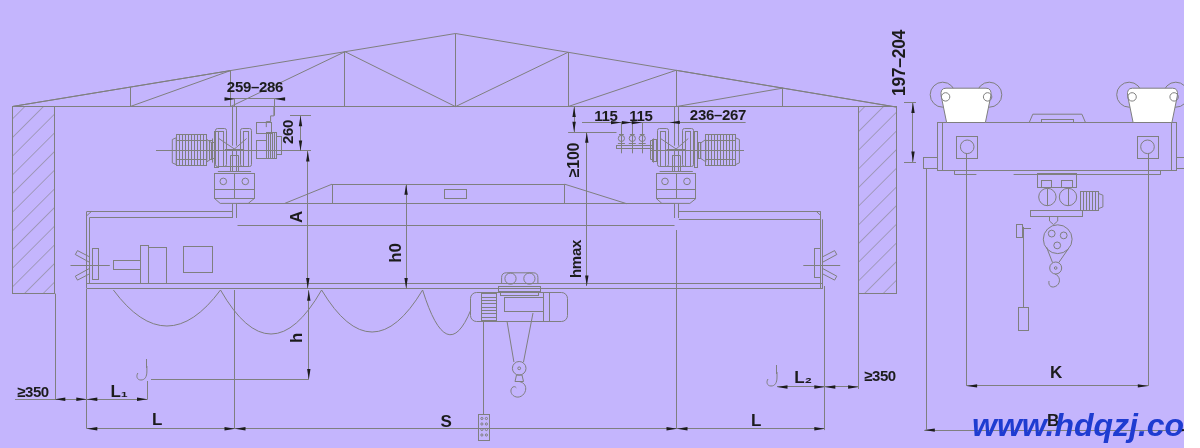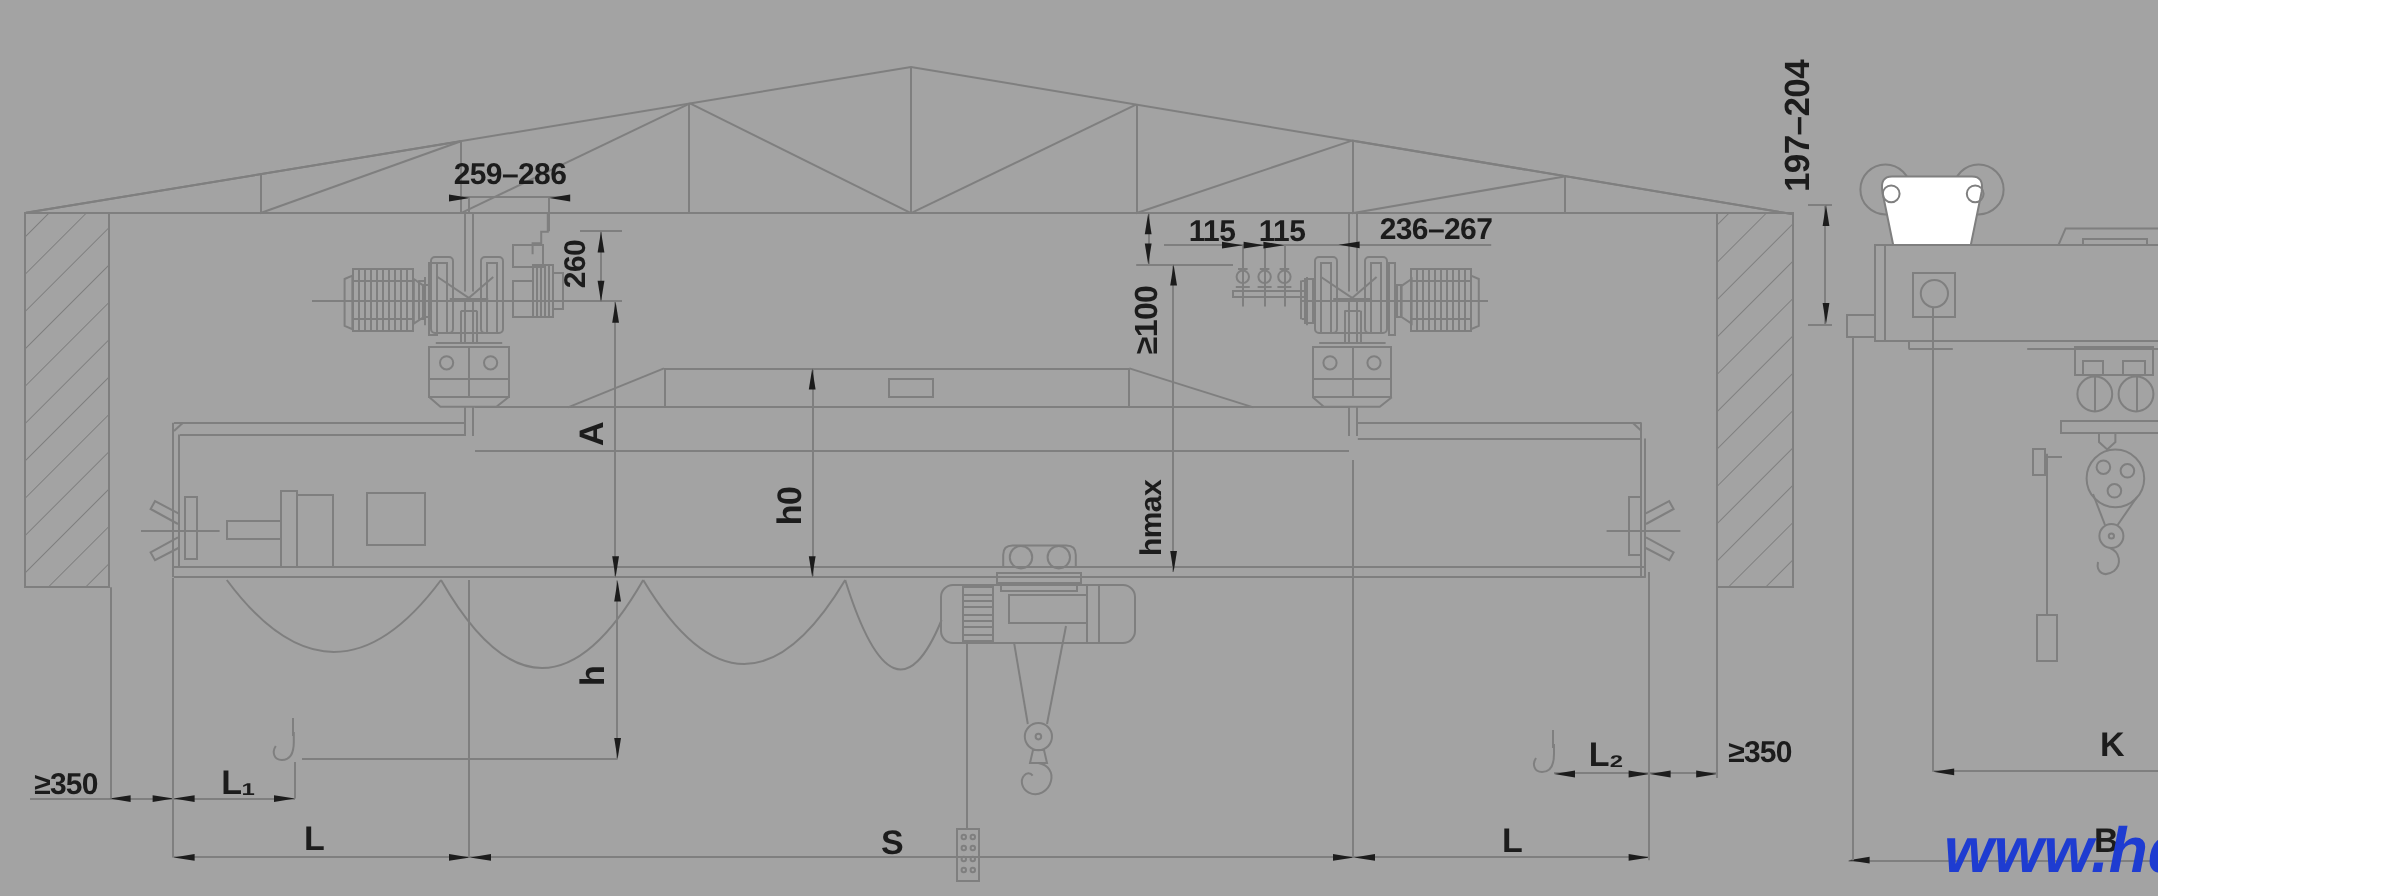--- a/index.html
+++ b/index.html
@@ -1,16 +1,16 @@
 <!DOCTYPE html>
 <html><head>
 <meta charset="utf-8">
 <style>
 html,body{margin:0;padding:0;background:#ffffff;}
-#page{position:relative;width:1079px;height:448px;background:#a3a3a3;overflow:hidden;}
+#page{position:relative;width:1184px;height:448px;background:#c4b5fd;overflow:hidden;}
 svg{position:absolute;left:0;top:0;}
 text{font-family:"Liberation Sans",sans-serif;}
 #wm{position:absolute;left:972px;top:407px;color:#1e3cd1;font-family:"Liberation Sans",sans-serif;
 font-weight:bold;font-style:italic;font-size:32px;letter-spacing:0px;white-space:nowrap;}
 </style>
 </head>
 <body>
 <div id="page">
 <svg width="1200" height="448" viewBox="0 0 1200 448">
 <defs>

